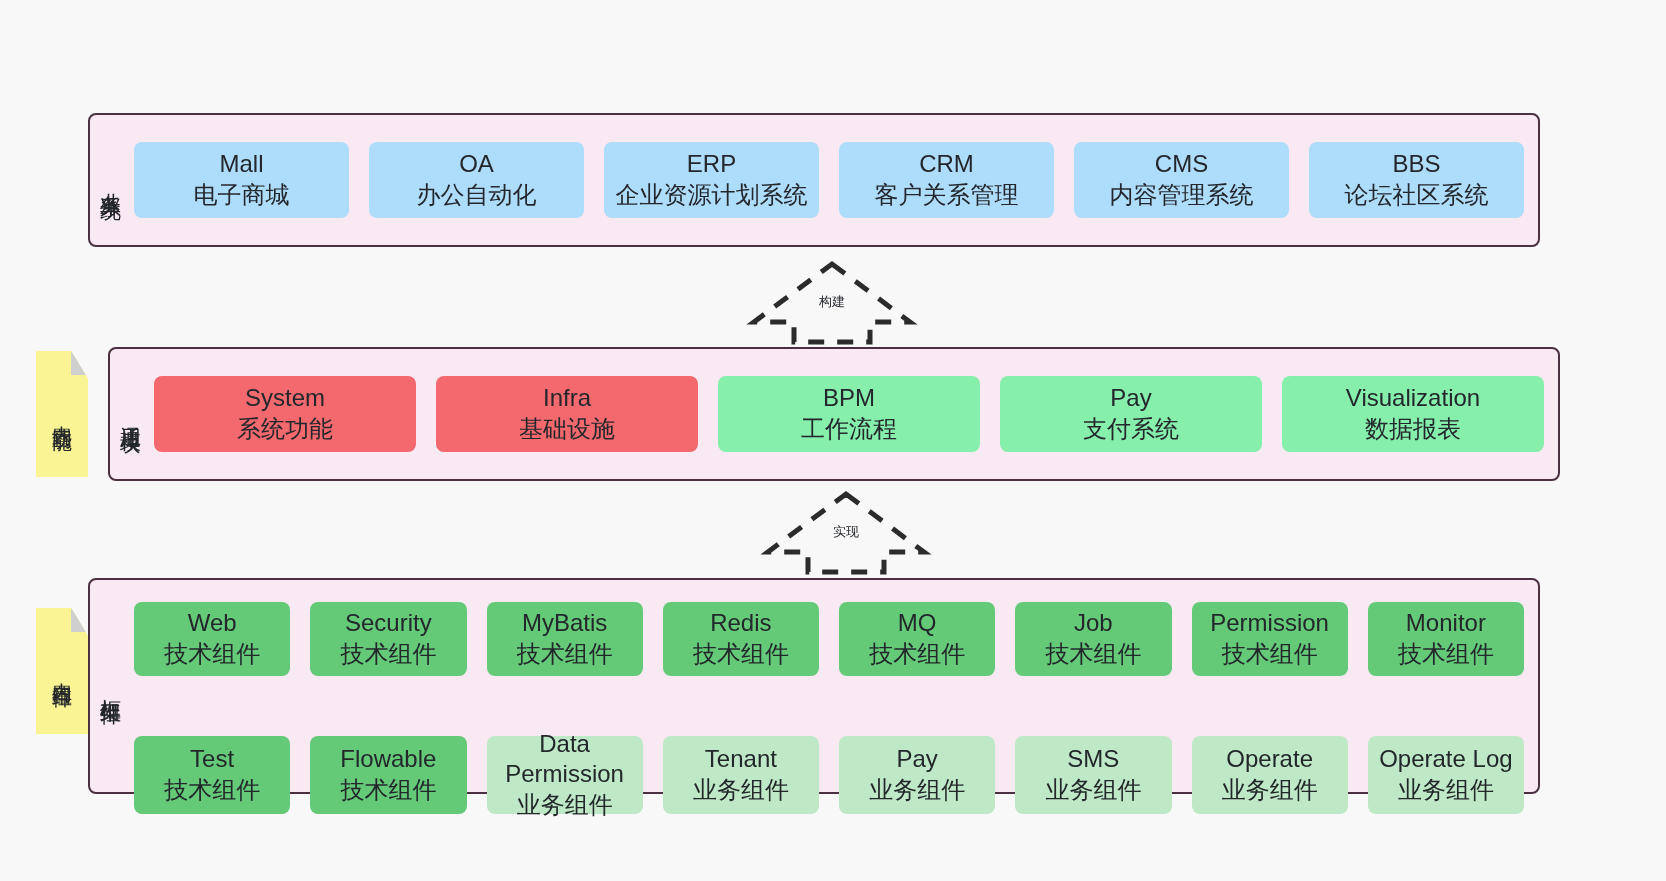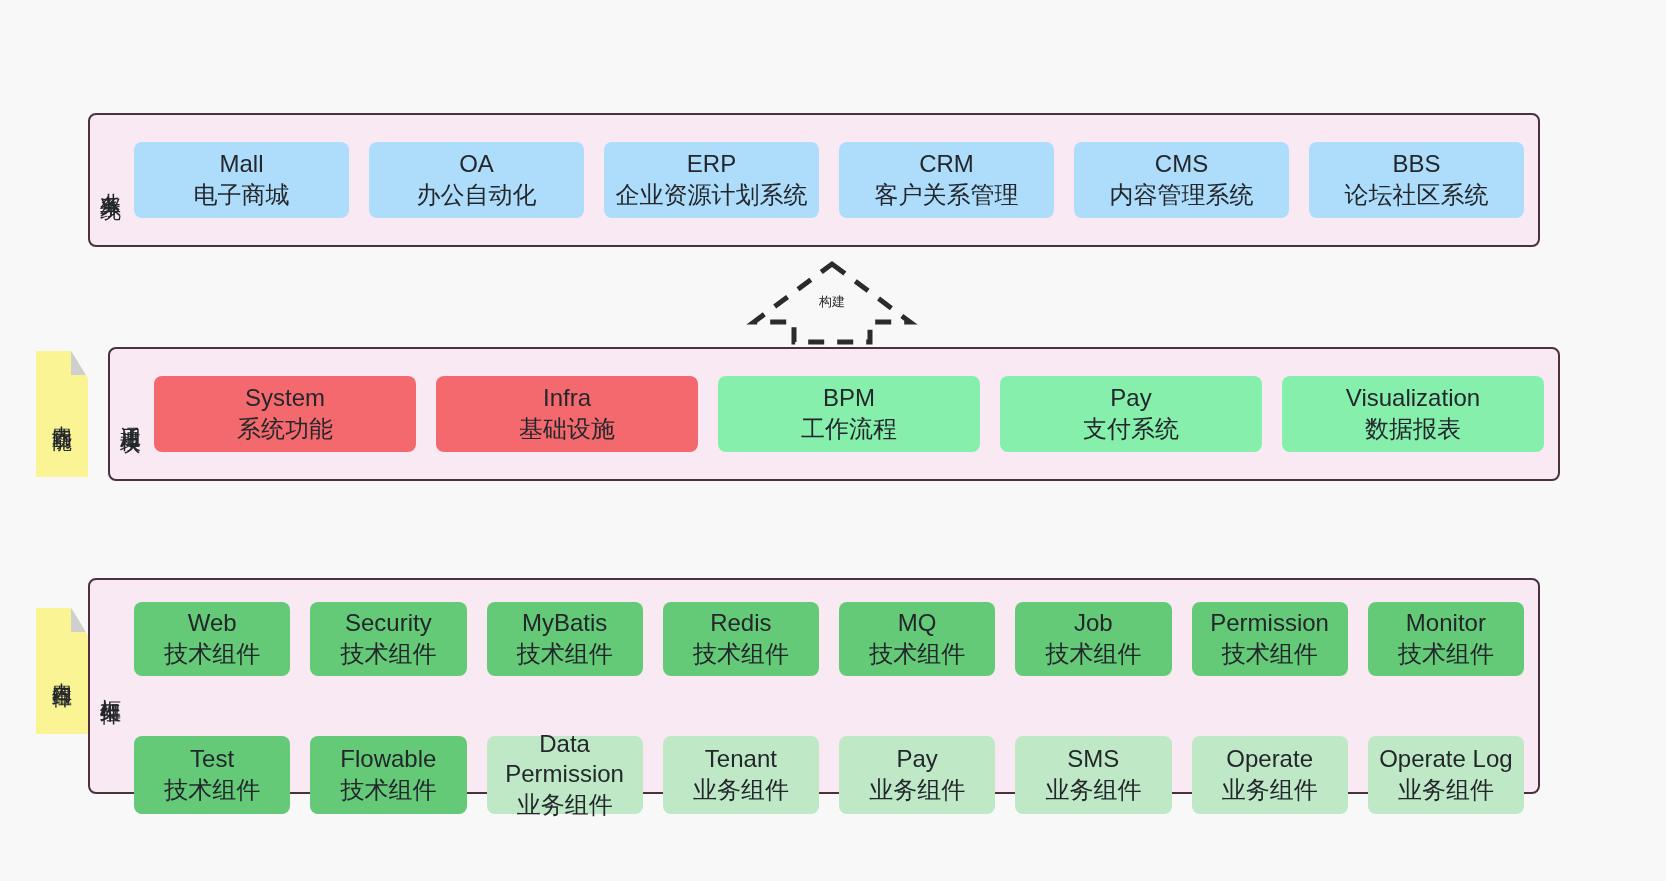--- a/index.html
+++ b/index.html
@@ -186,20 +186,26 @@
           <span class="t-cn">支付系统</span>
         </div>
         <div class="card c-pink">
           <span class="t-en">Visualization</span>
           <span class="t-cn">数据报表</span>
         </div>
       </div>
     </div>
   </div>
 
+  <div class="arrow" id="arrow-implement">
+    <svg width="160" height="82" viewBox="0 0 160 82" aria-hidden="true">
+      <path d="M80 2 L158 60 L118 60 L118 80 L42 80 L42 60 L2 60 Z" fill="none" stroke="#2b2b2b" stroke-width="5" stroke-dasharray="16 13" stroke-linecap="butt" stroke-linejoin="miter"></path>
+    </svg>
+    <div class="arrow-label">实现</div>
+  </div>
 
   <div class="panel" id="panel-framework">
     <div class="panel-label">框架组件</div>
     <div class="panel-body">
 
       <div class="row">
         <div class="card c-green">
           <span class="t-en">Web</span>
           <span class="t-cn">技术组件</span>
         </div>

